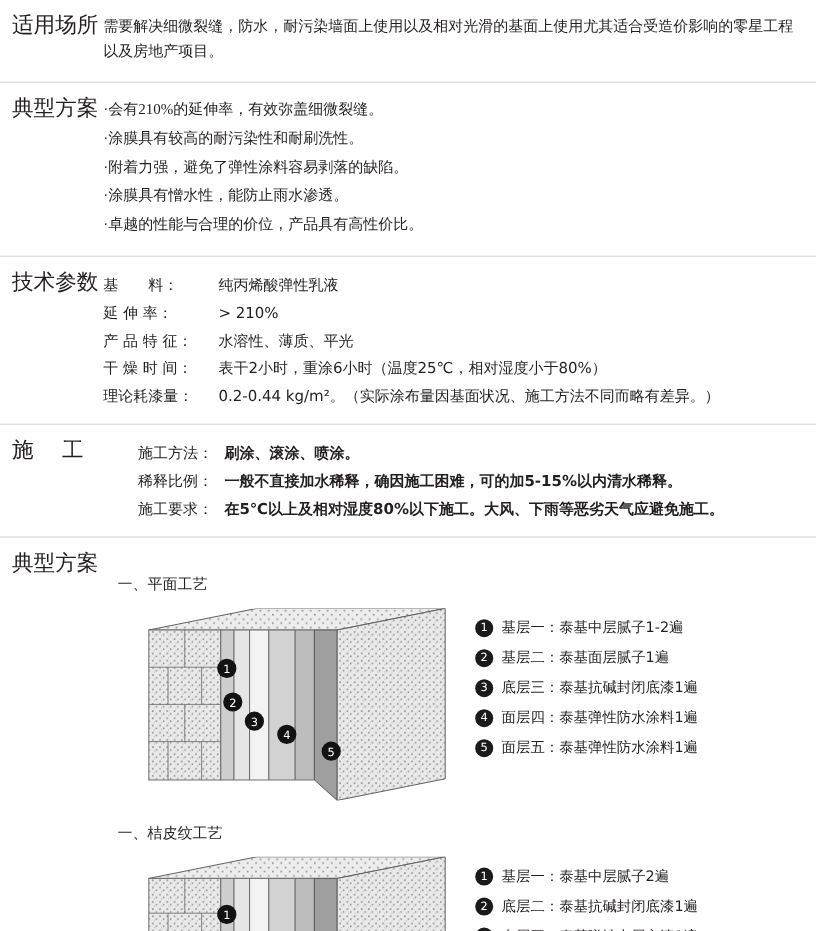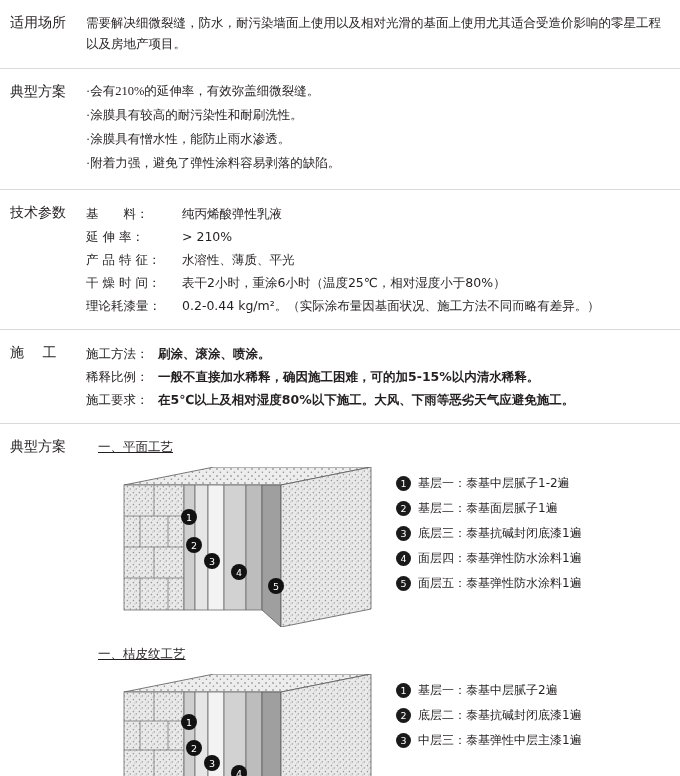--- a/index.html
+++ b/index.html
@@ -24,49 +24,48 @@
     display: flex;
     border-bottom: 1px solid #d9d9d9;
     padding: 12px 0 12px 0;
   }
   .row:last-child { border-bottom: none; }
   .row-label {
     width: 86px;
     flex: 0 0 86px;
     padding-left: 10px;
     box-sizing: border-box;
-    font-size: 14px;
+    font-size: 18px;
     color: #231f20;
     line-height: 20px;
   }
   .row-body {
     flex: 1 1 auto;
     padding-right: 12px;
     line-height: 21px;
     font-size: 12.5px;
   }
-  .p { margin: 0 0 2px 0; }
+  .p { margin: 0 0 2px 0; font-family: Liberation Serif, serif; }
   .bullet-list { margin: 0; padding: 0; list-style: none; font-family: Liberation Serif, serif; }
   .bullet-list li { margin: 0 0 3px 0; line-height: 21px; }
 
   
   .kv { display: flex; line-height: 23px; }
   .kv .k { width: 96px; flex: 0 0 96px; }
   .kv .v { flex: 1 1 auto; }
 
-  .constr-line { line-height: 23px; display: flex; }
+  .constr-line { line-height: 23px; display: flex; margin-left: 29px; }
   .constr-line .k { width: 72px; flex: 0 0 72px; }
   .constr-line .v { flex: 1 1 auto; font-weight: bold; }
 
   
   .scheme-title {
     font-size: 12.5px;
-    margin: 0 0 10px 0;
+    margin: 16px 0 10px 0;
     padding-left: 12px;
-    text-decoration: underline;
   }
   .scheme-block { margin-bottom: 16px; }
   .scheme-content {
     display: flex;
     align-items: flex-start;
   }
   .diagram-wrap {
     width: 290px;
     flex: 0 0 290px;
     padding-left: 10px;
@@ -111,22 +110,23 @@
       <p class="p">需要解决细微裂缝，防水，耐污染墙面上使用以及相对光滑的基面上使用尤其适合受造价影响的零星工程以及房地产项目。</p>
     </div>
   </div>
 
   <div class="row">
     <div class="row-label">典型方案</div>
     <div class="row-body">
       <ul class="bullet-list">
         <li>·会有210%的延伸率，有效弥盖细微裂缝。</li>
         <li>·涂膜具有较高的耐污染性和耐刷洗性。</li>
+        <li>·附着力强，避免了弹性涂料容易剥落的缺陷。</li>
         <li>·涂膜具有憎水性，能防止雨水渗透。</li>
-        <li>·附着力强，避免了弹性涂料容易剥落的缺陷。</li>
+        <li>·卓越的性能与合理的价位，产品具有高性价比。</li>
       </ul>
     </div>
   </div>
 
   <div class="row">
     <div class="row-label">技术参数</div>
     <div class="row-body">
       <div class="kv">
         <div class="k">基　　料：</div>
         <div class="v">纯丙烯酸弹性乳液</div>

